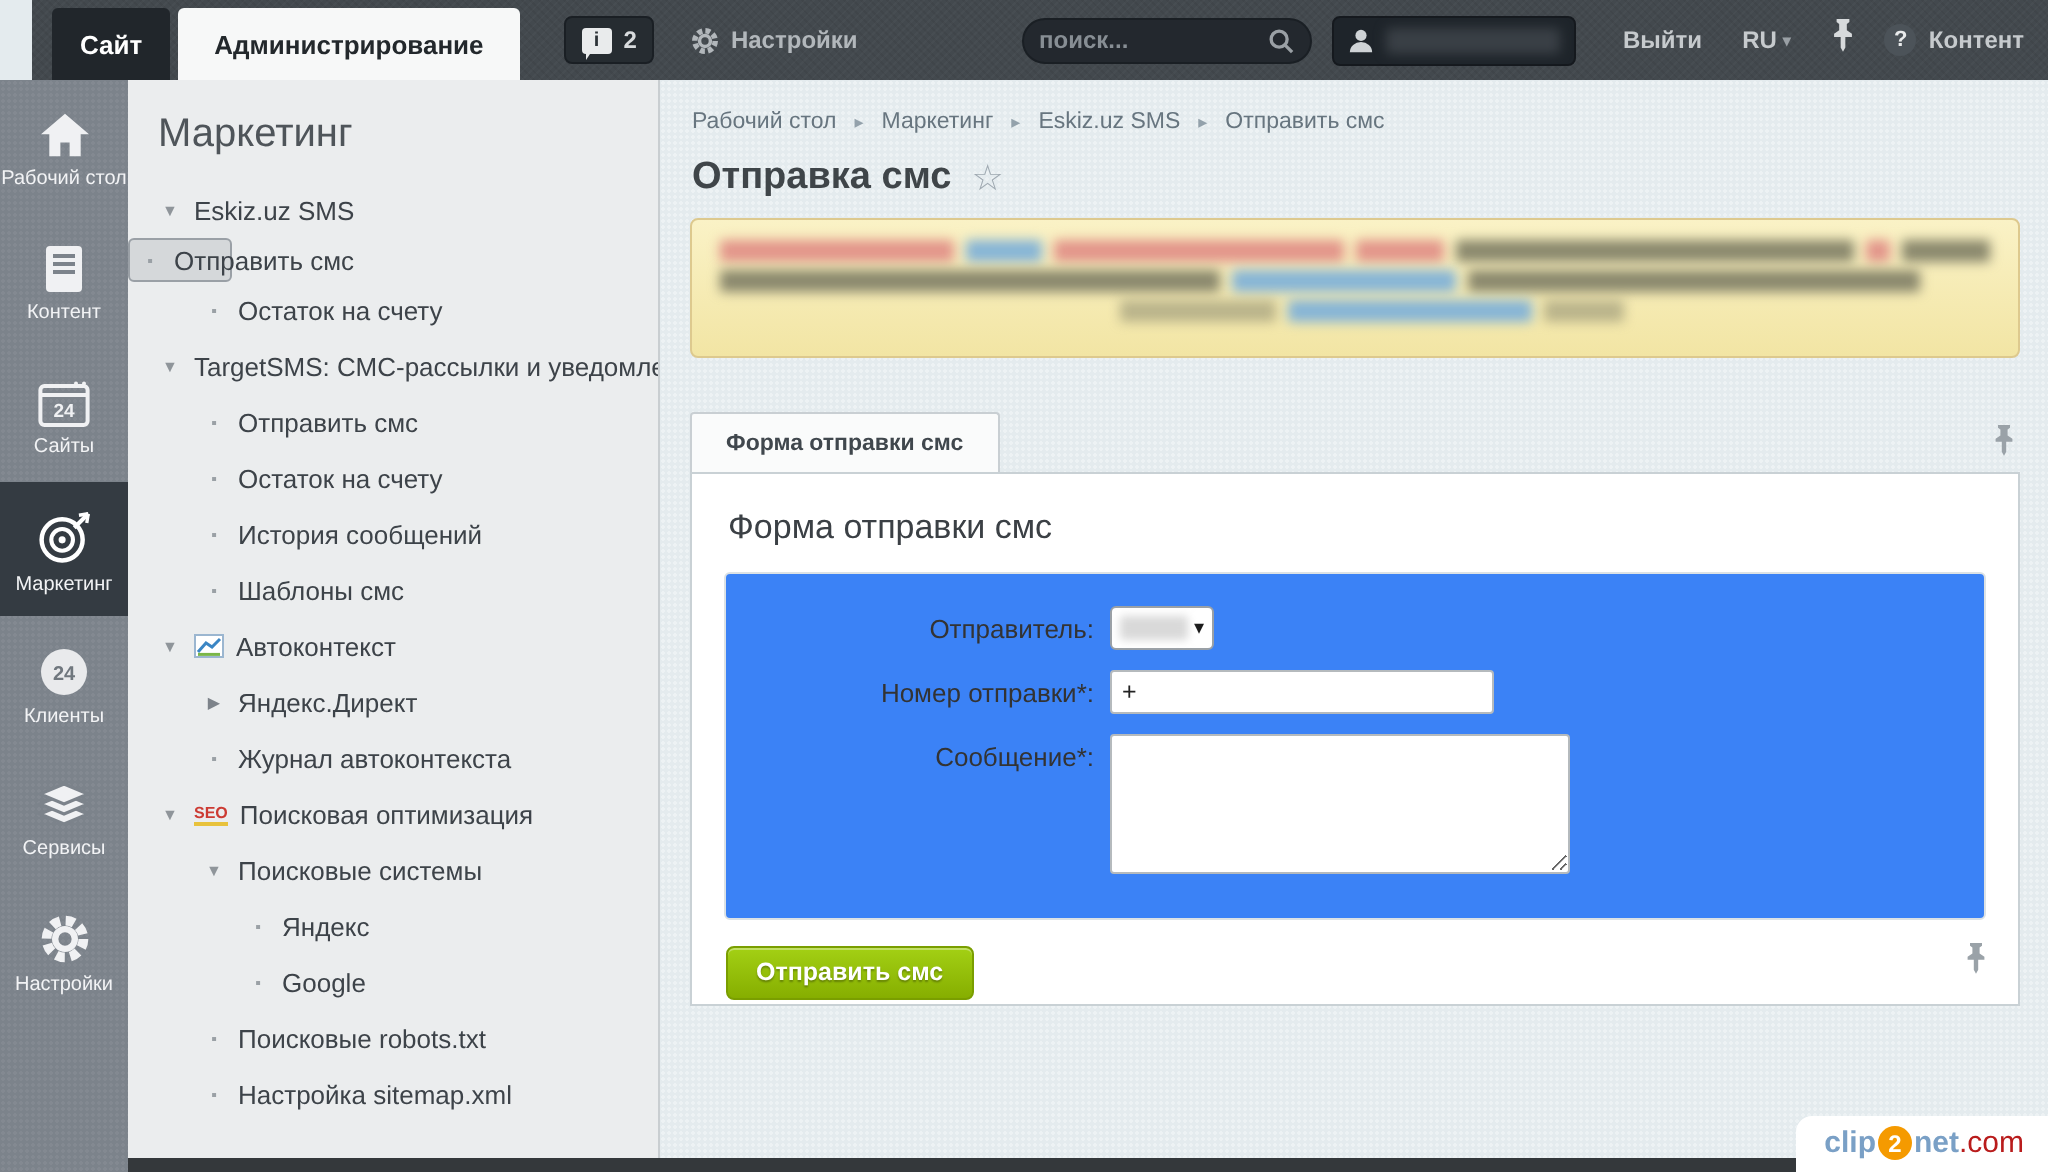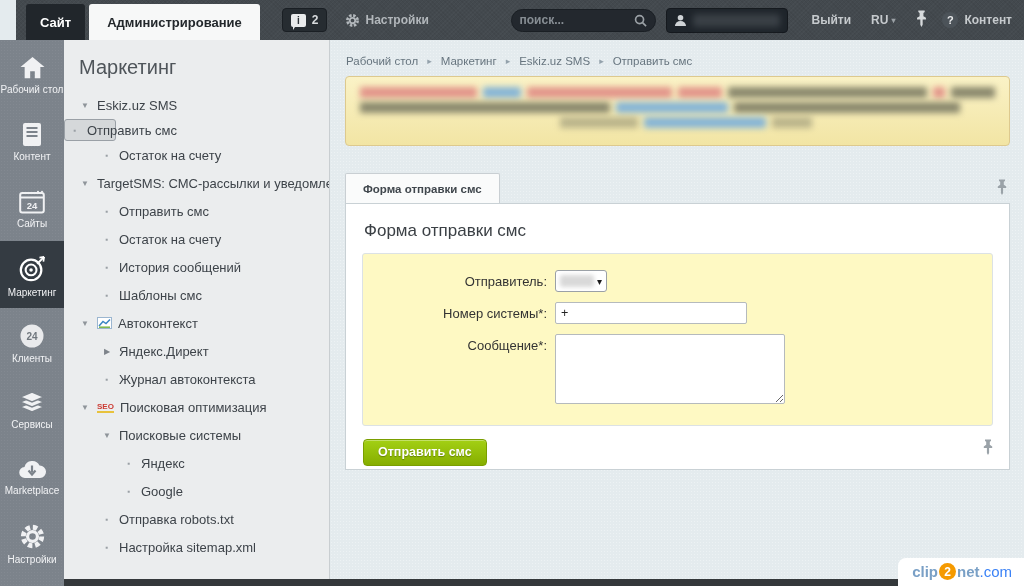--- a/index.html
+++ b/index.html
@@ -87,21 +87,21 @@
   .seg.red { background:#e2948a; }
   .seg.blue { background:#85b4d6; }
   .seg.dark { background:#8a886d; }
   .tabstrip { position:relative; margin-top:27px; padding-left:15px; height:30px; }
   .form-tab { display:inline-flex; align-items:center; height:30px; padding:0 17px; background:#fafbfb;
     border:1px solid #c9cfd3; border-bottom:none; border-radius:2px 2px 0 0; font-size:11.5px;
     font-weight:bold; color:#40474d; cursor:pointer; position:relative; top:0; }
   .pin-tab { position:absolute; right:16px; top:6px; cursor:pointer; }
   .panel { position:relative; margin:0 14px 0 15px; background:#fff; border:1px solid #c9d1d5; height:267px; }
   .panel-heading { margin:17px 0 0 18px; font-size:17px; color:#3b4045; }
-  .form-area { margin:12px 16px 0 16px; background:#fef9c3; border:1px solid #dce2e5; border-radius:3px;
+  .form-area { margin:12px 16px 0 16px; background:#3b82f6; border:1px solid #dce2e5; border-radius:3px;
     padding:16px 0 17px 0; }
   .f-row { display:flex; margin-bottom:10px; }
   .f-row:last-child { margin-bottom:0; }
   .f-label { width:184px; text-align:right; font-size:13px; color:#333; padding-top:4px; }
   .f-ctrl { margin-left:8px; }
   .sel { width:52px; height:22px; background:#fff; border:1px solid #9aa0a6; border-radius:3px;
     display:flex; align-items:center; padding:0 4px; cursor:pointer; }
   .sel-redacted { flex:1; height:12px; background:#d9d9d9; border-radius:2px; filter:blur(2px); }
   .sel-chev { font-size:10px; color:#1b1b1b; margin-left:3px; }
   .txt-input { width:192px; height:22px; border:1px solid #b5babd; border-radius:2px; font-size:12.5px;
@@ -115,21 +115,21 @@
   .pin-panel { position:absolute; right:15px; bottom:10px; cursor:pointer; }
 
   
   .bottom-strip { position:absolute; left:64px; right:112px; bottom:0; height:7px; background:#34383b; z-index:20; }
   .watermark { position:absolute; right:0; bottom:0; background:#fff; border-radius:8px 0 0 0;
     padding:5px 12px 6px 14px; display:flex; align-items:center; z-index:25;
     font-size:15px; font-weight:bold; }
   .wm-clip, .wm-net { color:#7aa0c6; }
   .wm-2 { width:17px; height:17px; border-radius:50%; background:#f59a00; color:#fff; font-size:12px;
     display:flex; align-items:center; justify-content:center; margin:0 1px; }
-  .wm-com { color:#3b82f6; font-weight:normal; }
+  .wm-com { color:#b91c1c; font-weight:normal; }
 </style>
 </head>
 <body>
 
 <div id="app">
 
   <div class="topbar">
     <div class="tab-site">
       <span>Сайт</span>
     </div>
@@ -231,28 +231,20 @@
         </svg>
         <span class="lbl">Клиенты</span>
       </div>
       <div class="side-item">
         <svg width="28" height="24" viewBox="0 0 28 24">
           <path d="M14 11 L26 16 14 21 2 16 Z" fill="#f0f1f3" stroke="#7c838b" stroke-width="1.6"></path>
           <path d="M14 6 L26 11 14 16 2 11 Z" fill="#f0f1f3" stroke="#7c838b" stroke-width="1.6"></path>
           <path d="M14 1 L26 6 14 11 2 6 Z" fill="#f0f1f3" stroke="#7c838b" stroke-width="1.6"></path>
         </svg>
         <span class="lbl">Сервисы</span>
-      </div>
-      <div class="side-item">
-        <svg width="28" height="22" viewBox="0 0 28 20">
-          <path d="M7 18 a5.5 5.5 0 0 1 -.5 -11 a8 8 0 0 1 15 -1.5 a5.5 5.5 0 0 1 .5 12.5 z" fill="#f0f1f3"></path>
-          <path d="M14 5.5 v7" stroke="#7c838b" stroke-width="2.2"></path>
-          <path d="M10.5 10.5 L14 14.5 17.5 10.5" fill="none" stroke="#7c838b" stroke-width="2.2"></path>
-        </svg>
-        <span class="lbl">Marketplace</span>
       </div>
       <div class="side-item">
         <svg width="27" height="27" viewBox="0 0 22 22">
           <circle cx="11" cy="11" r="7.5" fill="none" stroke="#f0f1f3" stroke-width="4" stroke-dasharray="3.6 2.3"></circle>
           <circle cx="11" cy="11" r="4" fill="none" stroke="#f0f1f3" stroke-width="2.6"></circle>
         </svg>
         <span class="lbl">Настройки</span>
       </div>
     </div>
 
@@ -322,39 +314,43 @@
       <div class="m-row lvl3">
         <span class="mk bul">▪</span>
         <span class="m-label">Яндекс</span>
       </div>
       <div class="m-row lvl3">
         <span class="mk bul">▪</span>
         <span class="m-label">Google</span>
       </div>
       <div class="m-row lvl2">
         <span class="mk bul">▪</span>
-        <span class="m-label">Отправка robots.txt</span>
+        <span class="m-label">Поисковые robots.txt</span>
       </div>
       <div class="m-row lvl2">
         <span class="mk bul">▪</span>
         <span class="m-label">Настройка sitemap.xml</span>
       </div>
     </div>
 
     <div class="content">
       <div class="breadcrumb">
         <span class="bc-item">Рабочий стол</span>
         <span class="bc-sep">▸</span>
         <span class="bc-item">Маркетинг</span>
         <span class="bc-sep">▸</span>
         <span class="bc-item">Eskiz.uz SMS</span>
         <span class="bc-sep">▸</span>
         <span class="bc-item">Отправить смс</span>
       </div>
 
+      <div class="page-title-row">
+        <span class="page-title">Отправка смс</span>
+        <span class="star">☆</span>
+      </div>
 
       <div class="notice">
         <div class="blur-line">
           <div class="seg red" style="width:122px"></div>
           <div class="seg blue" style="width:40px"></div>
           <div class="seg red" style="width:152px"></div>
           <div class="seg red" style="width:46px"></div>
           <div class="seg dark" style="width:208px"></div>
           <div class="seg red" style="width:13px"></div>
           <div class="seg dark" style="width:46px"></div>
@@ -389,21 +385,21 @@
           <div class="f-row">
             <div class="f-label">Отправитель:</div>
             <div class="f-ctrl">
               <div class="sel">
                 <div class="sel-redacted"></div>
                 <span class="sel-chev">▾</span>
               </div>
             </div>
           </div>
           <div class="f-row">
-            <div class="f-label">Номер системы*:</div>
+            <div class="f-label">Номер отправки*:</div>
             <div class="f-ctrl">
               <input class="txt-input" type="text" value="+" style="">
             </div>
           </div>
           <div class="f-row">
             <div class="f-label">Сообщение*:</div>
             <div class="f-ctrl">
               <textarea class="msg-area" style=""></textarea>
             </div>
           </div>

